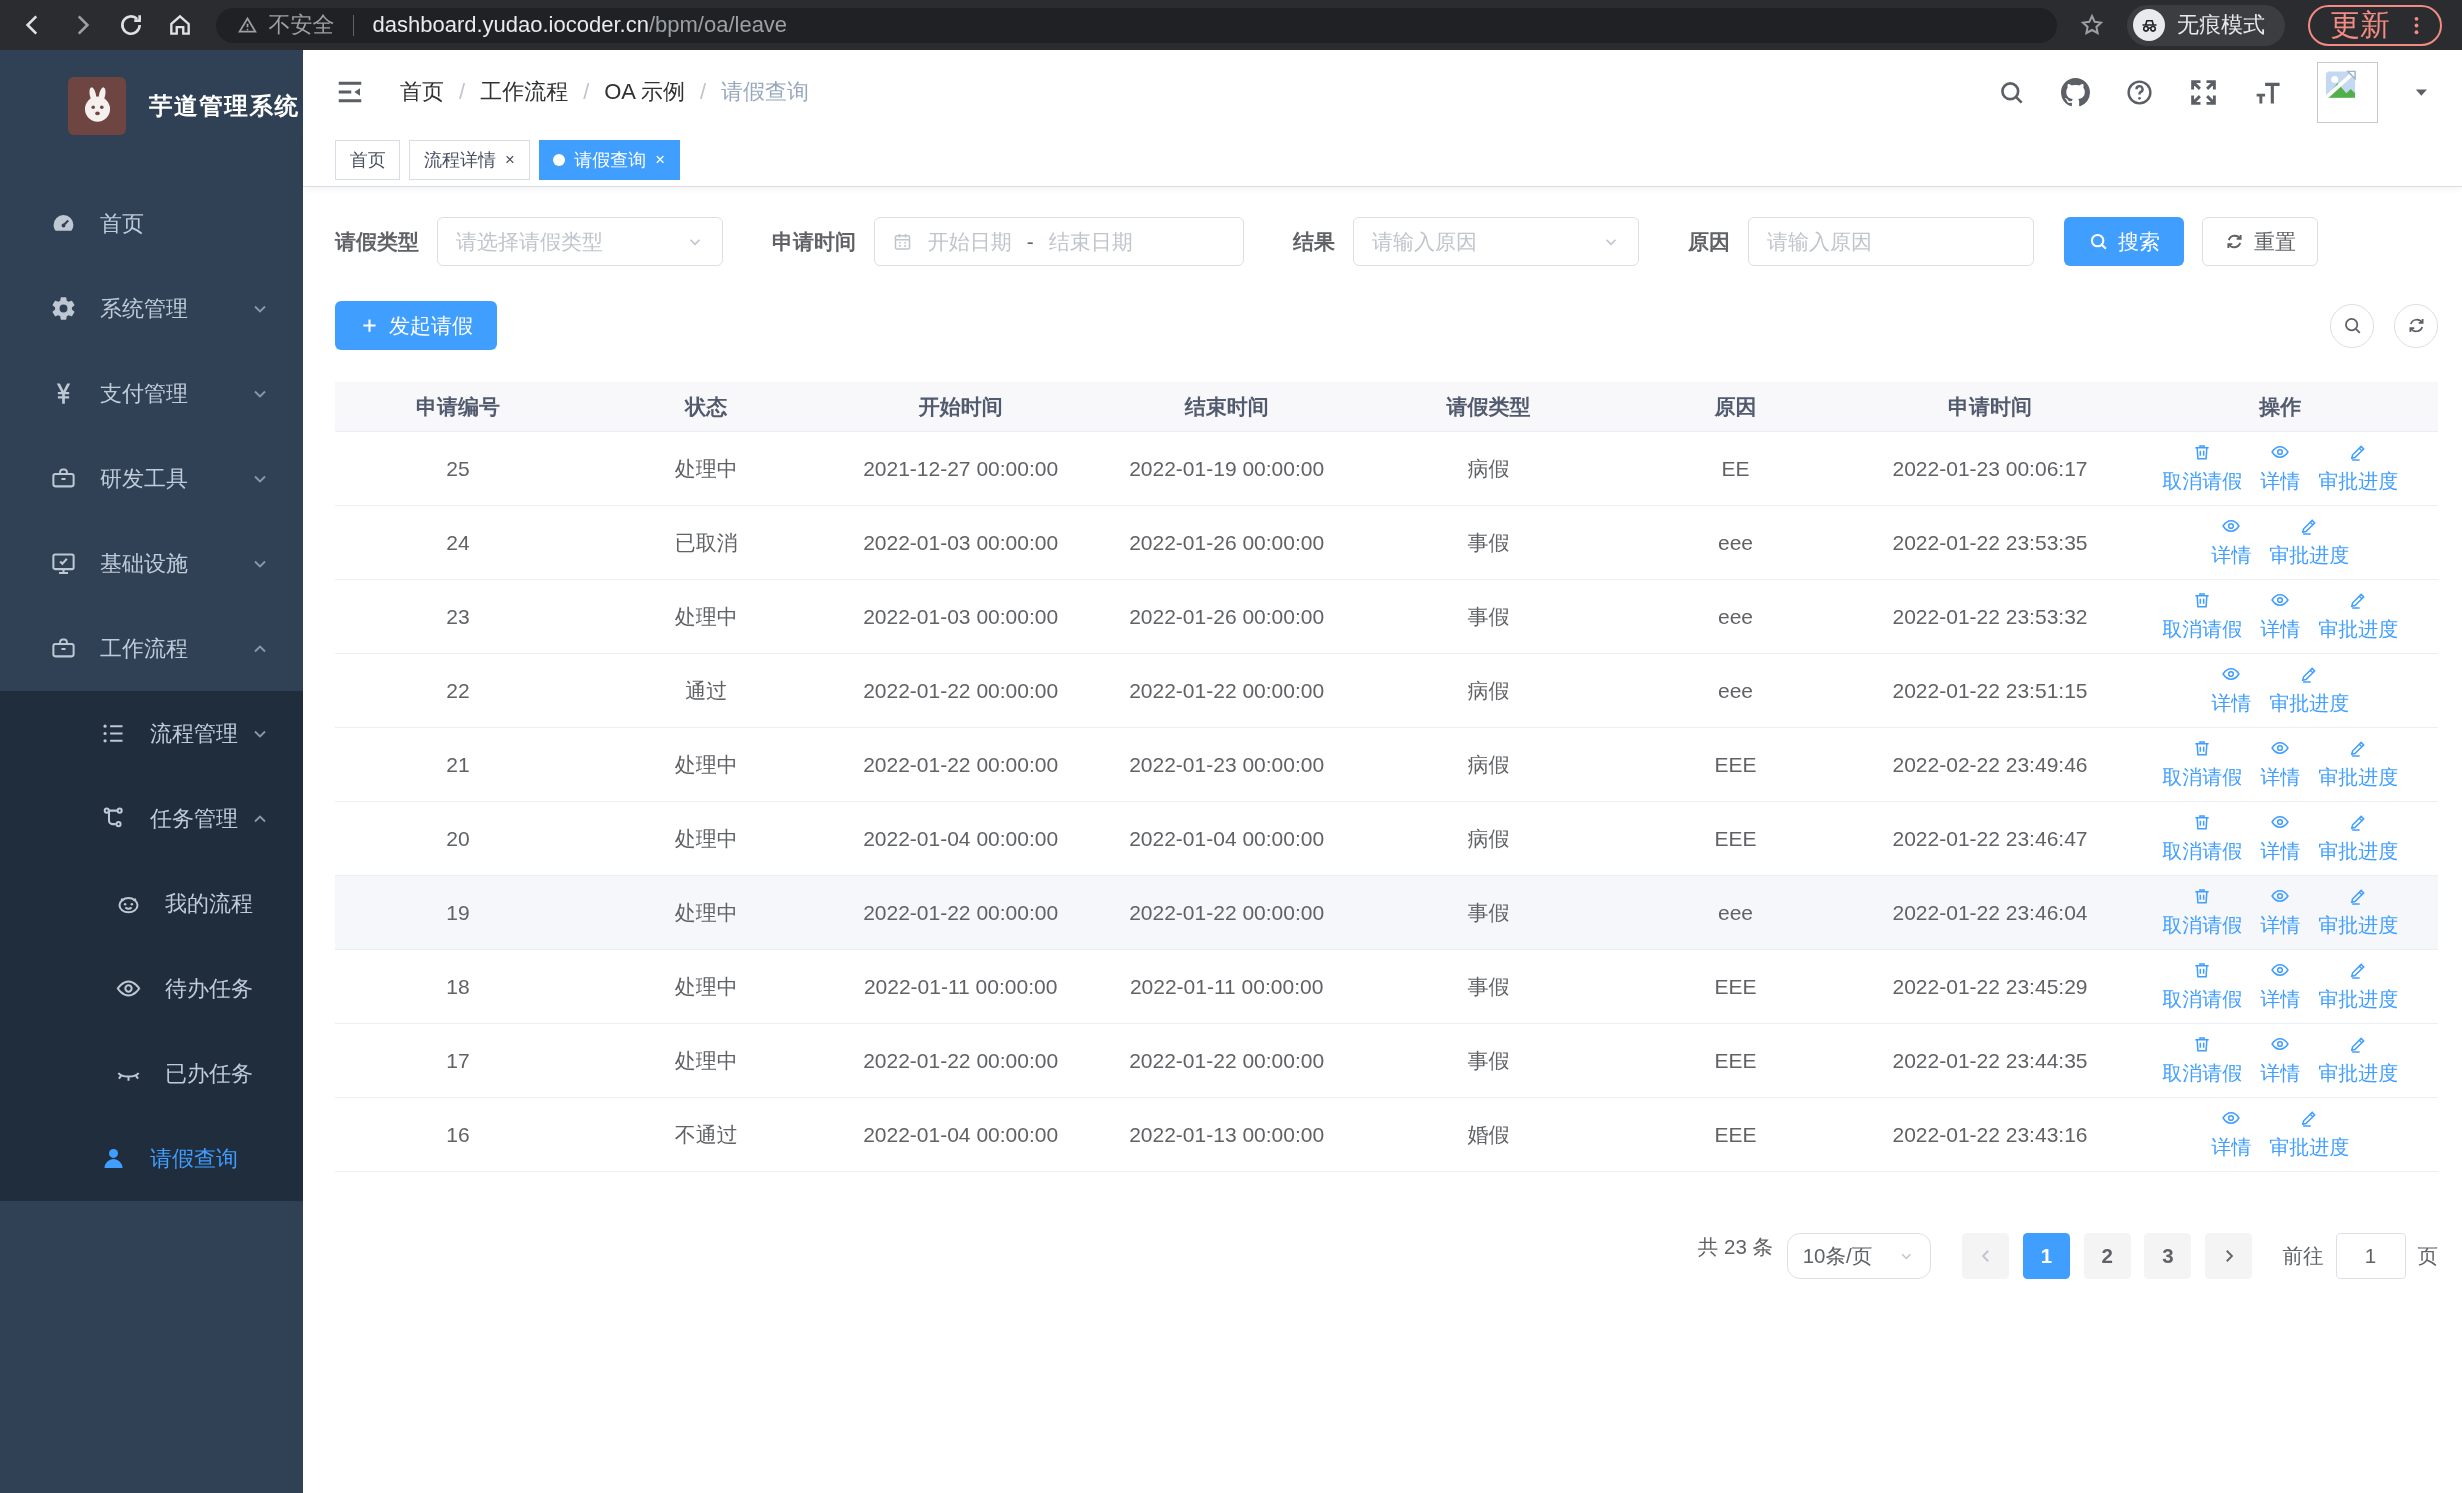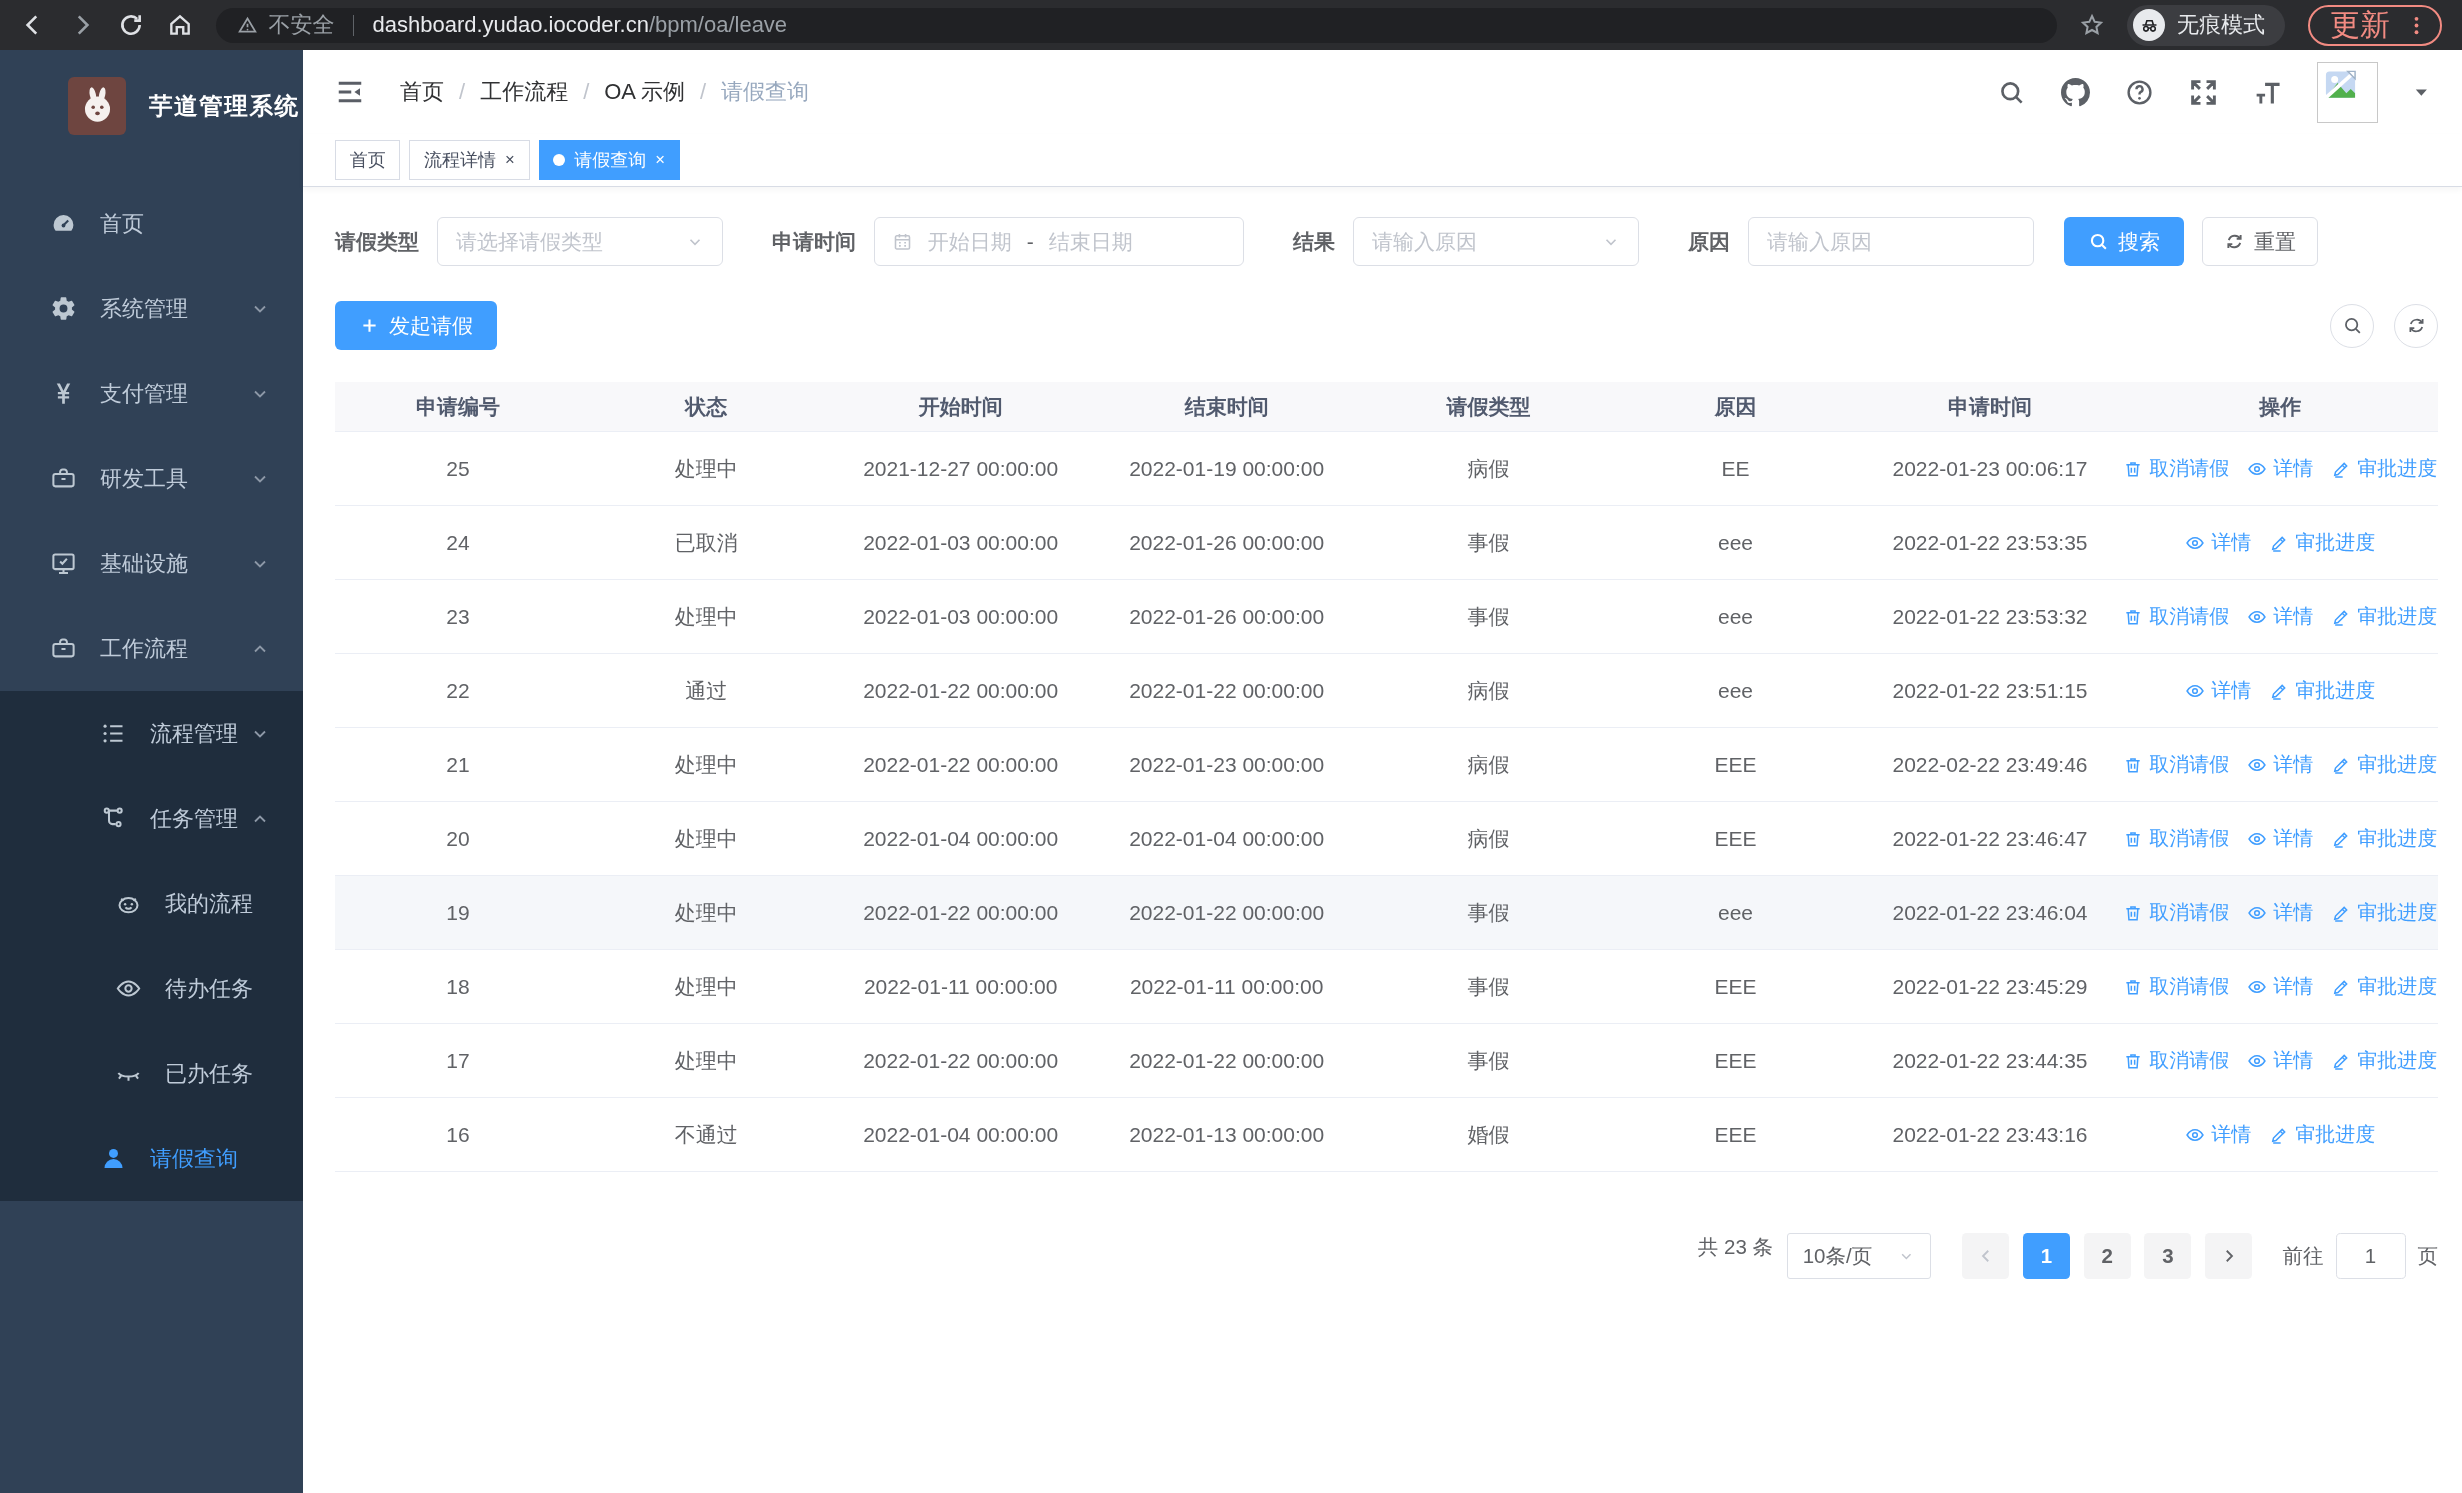--- a/index.html
+++ b/index.html
@@ -94,27 +94,27 @@
   
   .table { margin-top:32px; font-size:21px; color:#606266; }
   .tr { display:flex; align-items:center; border-bottom:1.5px solid #ebeef5; }
   .thead { height:50px; background:#f8f8fa; font-weight:600; color:#515a6e; border-bottom:1.5px solid #ebeef5; display:flex; align-items:center; }
   .tbody .tr { height:74px; background:#fff; }
   .tr.hl { background:#f5f7fa; }
   .td { text-align:center; }
   .c1{width:11.7%;} .c2{width:11.9%;} .c3{width:12.3%;} .c4{width:13%;} .c5{width:11.9%;}
   .c6{width:11.6%;} .c7{width:12.6%;} .c8{width:15%;}
   .actions { display:flex; align-items:center; justify-content:center; gap:18px; }
-  .alink { display:flex; align-items:center; gap:6px; color:#409EFF; font-size:20px; white-space:nowrap; cursor:pointer; }
+  .alink { display:flex; align-items:center; gap:6px; color:#409EFF; font-size:20px; white-space:nowrap; cursor:pointer;flex-direction:column; }
   .alink .icon { font-size:20px; }
 
   
   .pagination { margin-top:61px; display:flex; justify-content:flex-end; gap:13.7px;
     font-size:20.5px; color:#606266; }
-  .psize { width:144px; height:46px; border:1.5px solid #dcdfe6; border-radius:3px; display:flex;
+  .psize { width:144px; height:46px; border:1.5px solid #dcdfe6; border-radius:13px; display:flex;
     align-items:center; justify-content:space-between; padding:0 15px; color:#606266; margin-right:18px; }
   .psize .chev { color:#c0c4cc; font-size:16.7px; }
   .pbtn { min-width:47px; height:46px; padding:0 7.6px; background:#f4f4f5; border-radius:4.6px; display:flex;
     align-items:center; justify-content:center; color:#606266; font-weight:600; cursor:pointer; }
   .pbtn.disabled { color:#c0c4cc; }
   .pbtn.active { background:#409EFF; color:#fff; }
   .goto { display:flex; align-items:center; gap:12px; margin-left:16.7px; }
   .goto input { width:70px; height:46px; border:1.5px solid #dcdfe6; border-radius:4.6px; text-align:center;
     font-size:20.5px; color:#606266; outline:none; font-family:inherit; }
 </style>

